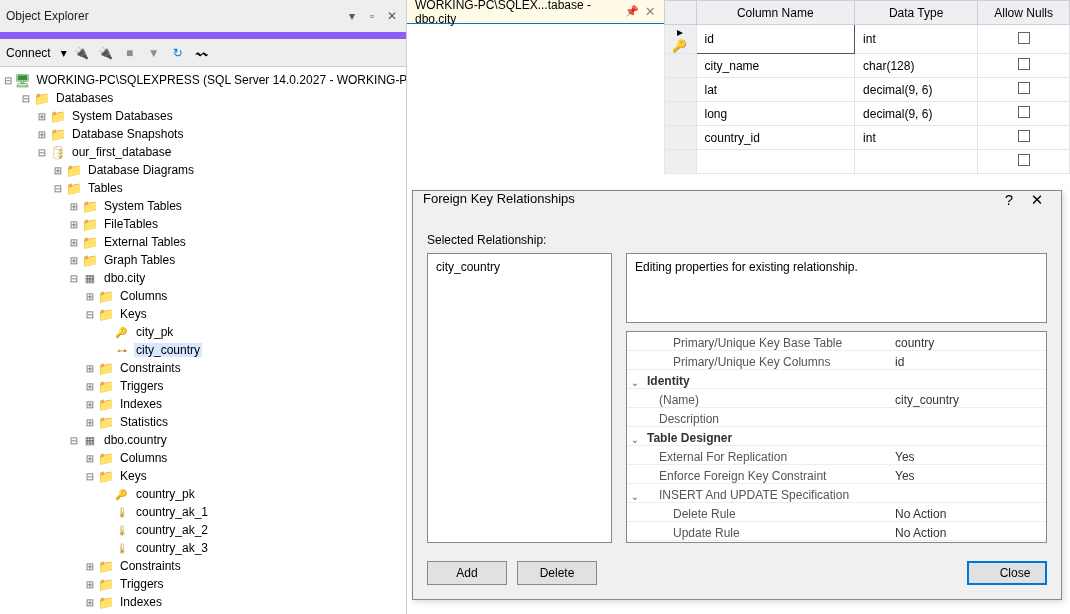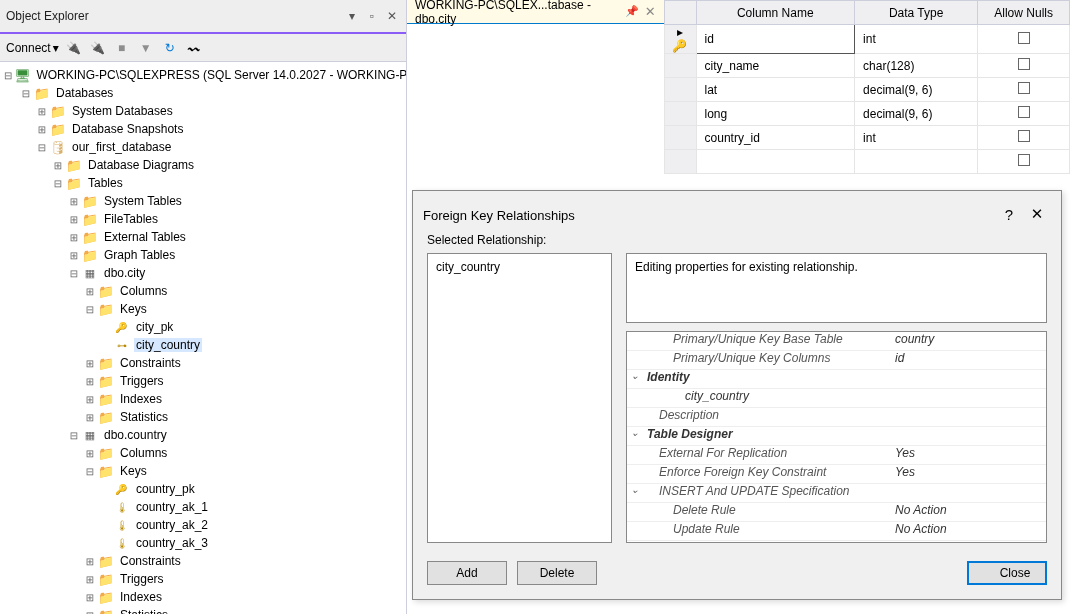--- a/index.html
+++ b/index.html
@@ -1,26 +1,26 @@
 <!DOCTYPE html>
 <html><head>
 <meta charset="utf-8">
 <style>
 * { box-sizing: border-box; margin: 0; padding: 0; font-family: "Segoe UI", Tahoma, sans-serif; font-size: 12px; }
 body { background: #fff; width: 1070px; height: 614px; overflow: hidden; display: flex; }
 
 
 .obj-explorer { width: 407px; height: 614px; border-right: 1px solid #cccedb; display: flex; flex-direction: column; background: #f5f5f5; }
-.oe-title { background: #eee; border-bottom: 2px solid #8b5cf6; height: 24px; display: flex; align-items: center; padding: 16px 6px; color: #1e1e1e; }
+.oe-title { background: #eee; border-bottom: 7px solid #8b5cf6; height: 24px; display: flex; align-items: center; padding: 16px 6px; color: #1e1e1e; }
 .oe-title-text { flex: 1; }
 .oe-title-icons { display: flex; gap: 4px; }
 .oe-title-btn { width: 16px; height: 16px; display: inline-flex; align-items: center; justify-content: center; cursor: pointer; color: #555; }
 .oe-toolbar { background: #eee; border-bottom: 1px solid #cccedb; height: 28px; display: flex; align-items: center; padding: 0 6px; gap: 6px; }
 .oe-tool { width: 18px; height: 18px; display: inline-flex; align-items: center; justify-content: center; cursor: pointer; }
-.oe-tool-text { cursor: pointer; display: flex; align-items: flex-end; gap: 2px; }
+.oe-tool-text { cursor: pointer; display: flex; align-items: flex-end; gap: 10px; }
 .tree { flex: 1; overflow: auto; background: #fff; padding: 4px 0; }
 .tree-node { white-space: nowrap; height: 18px; display: flex; align-items: center; }
 .tree-expander { width: 12px; height: 12px; display: inline-flex; align-items: center; justify-content: center; color: #666; font-size: 10px; margin-right: 2px; cursor: pointer; }
 .tree-expander.empty { visibility: hidden; }
 .tree-icon { width: 16px; height: 16px; display: inline-flex; align-items: center; justify-content: center; margin-right: 4px; }
 .tree-label { cursor: pointer; padding: 0 2px; }
 .tree-label.selected { background: #d6e8ff; }
 .folder-icon { color: #d9b06b; font-size: 13px; }
 .db-icon { color: #d9b06b; font-size: 13px; }
 .server-icon { color: #3a8f3a; font-size: 13px; }
@@ -37,32 +37,32 @@
 .grid-wrap { background: #fff; }
 .grid { width: 100%; border-collapse: collapse; }
 .grid th { background: #efeff2; border: 1px solid #cccedb; height: 24px; font-weight: normal; text-align: center; }
 .grid td { border: 1px solid #e5e5e5; height: 24px; padding: 0 8px; }
 .grid td.center { text-align: center; }
 .row-indicator { width: 18px; text-align: center; background: #efeff2; border: 1px solid #cccedb; }
 .chk { display: inline-block; width: 12px; height: 12px; border: 1px solid #666; background: #fff; }
 
 
 .dialog { position: absolute; left: 5px; top: 190px; width: 650px; border: 1px solid #888; background: #f0f0f0; box-shadow: 2px 2px 6px rgba(0,0,0,0.15); }
-.dialog-head { height: 32px; display: flex; align-items: flex-end; padding: 0 10px; }
+.dialog-head { height: 32px; display: flex; align-items: flex-start; padding: 0 10px; }
 .dialog-head-title { flex: 1; font-size: 13px; }
 .dialog-head-btn { width: 28px; text-align: center; font-size: 15px; cursor: pointer; }
 .dialog-body { padding: 10px 14px; }
 .sel-label { margin-bottom: 6px; }
 .dialog-split { display: flex; gap: 14px; }
 .rel-list { width: 185px; height: 290px;  border: 1px solid #888; background: #fff; padding: 4px; }
 .rel-list-item { padding: 2px 4px; cursor: pointer; }
 .rel-right { flex: 1; display: flex; flex-direction: column; }
 .desc-box { height: 70px; border: 1px solid #888; background: #fff; padding: 6px 8px; color: #000000; margin-bottom: 8px; }
 .prop-grid-wrap { flex: 1; border: 1px solid #888; background: #fff; overflow-y: scroll; }
-.prop-row { display: flex; height: 19px; align-items: flex-start; border-bottom: 1px solid #eee; font-style: italic; }
+.prop-row { display: flex; height: 19px; align-items: flex-end; border-bottom: 1px solid #eee; }
 .prop-exp { width: 16px; text-align: center; color: #666; font-size: 10px; }
 .prop-name { width: 210px; padding-left: 4px; color: #555; }
 .prop-name.cat { font-weight: bold; color: #333; }
 .prop-val { flex: 1; padding-left: 4px; color: #333; margin-left: 38px; }
 .dialog-buttons { display: flex; gap: 10px; padding: 8px 14px 14px; justify-content: space-between; }
 .dialog-buttons .spacer { flex: 1; }
 .dlg-btn { width: 80px; height: 24px; border: 1px solid #888; background: #e1e1e1; cursor: pointer; }
 .dlg-btn.primary { border: 2px solid #0078d7; background: #e1e1e1; padding-left: 16px; }
 </style>
 </head>
@@ -332,20 +332,21 @@
                 <span class="prop-name" style="padding-left:30px">Primary/Unique Key Columns</span>
                 <span class="prop-val">id</span>
               </div>
             <div class="prop-row">
                 <span class="prop-exp">⌄</span>
                 <span class="prop-name cat">Identity</span>
                 <span class="prop-val"></span>
               </div>
             <div class="prop-row">
                 <span class="prop-exp"></span>
+                <span class="prop-name" style="padding-left:16px">(Name)</span>
                 <span class="prop-val">city_country</span>
               </div>
             <div class="prop-row">
                 <span class="prop-exp"></span>
                 <span class="prop-name" style="padding-left:16px">Description</span>
                 <span class="prop-val"></span>
               </div>
             <div class="prop-row">
                 <span class="prop-exp">⌄</span>
                 <span class="prop-name cat">Table Designer</span>

